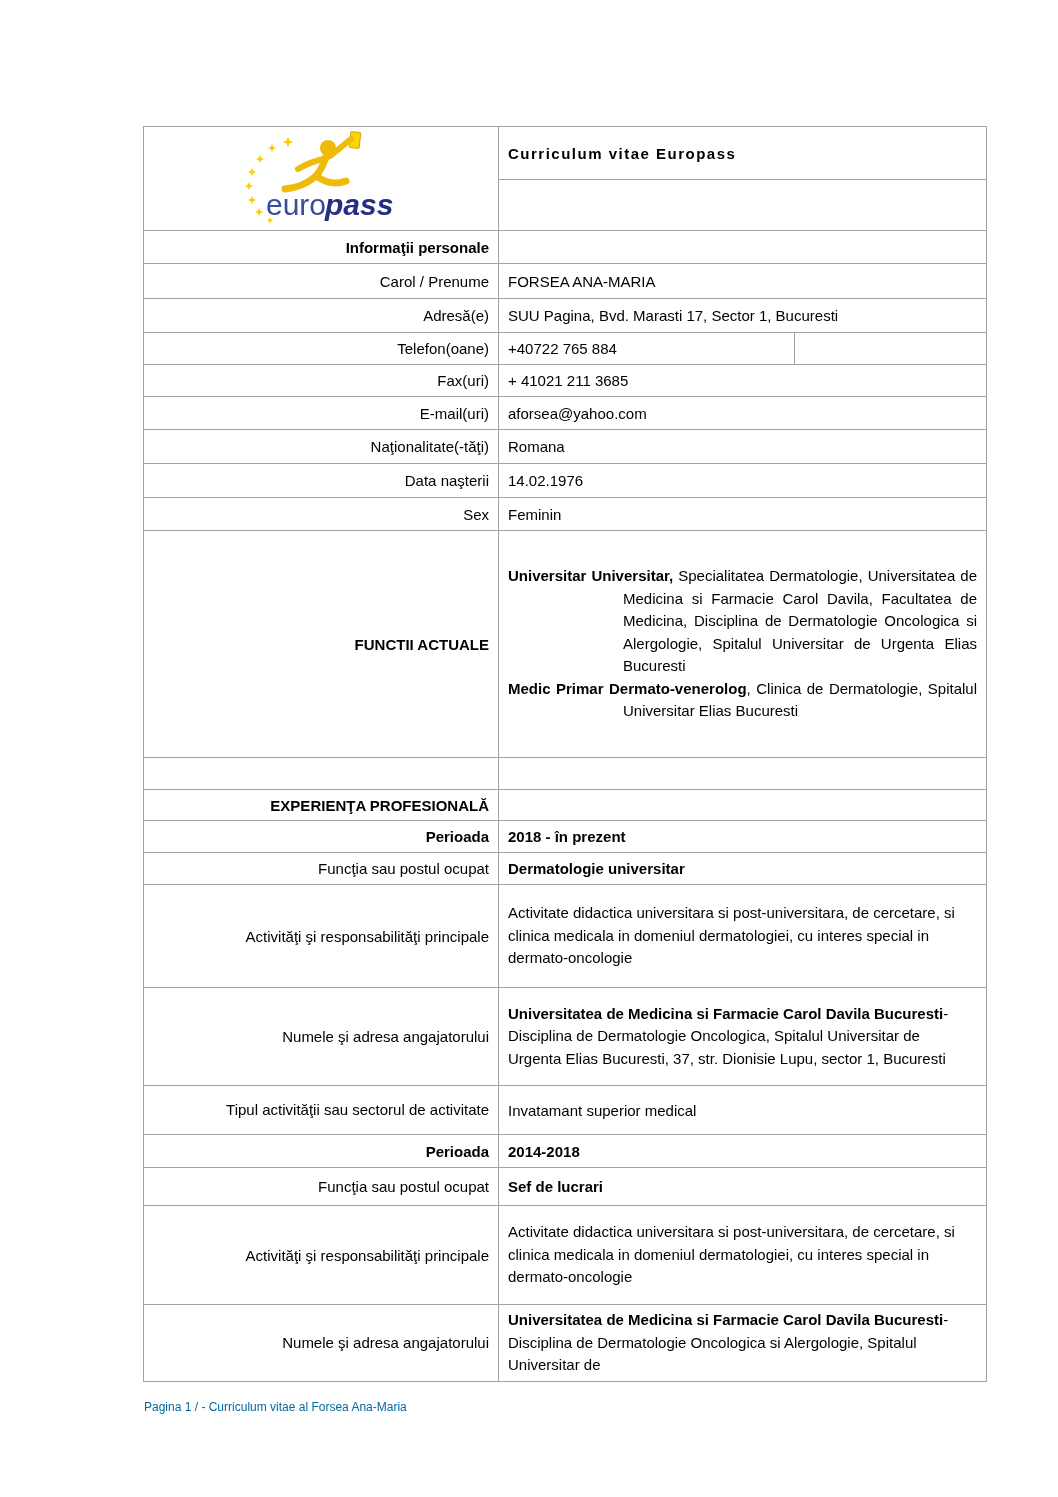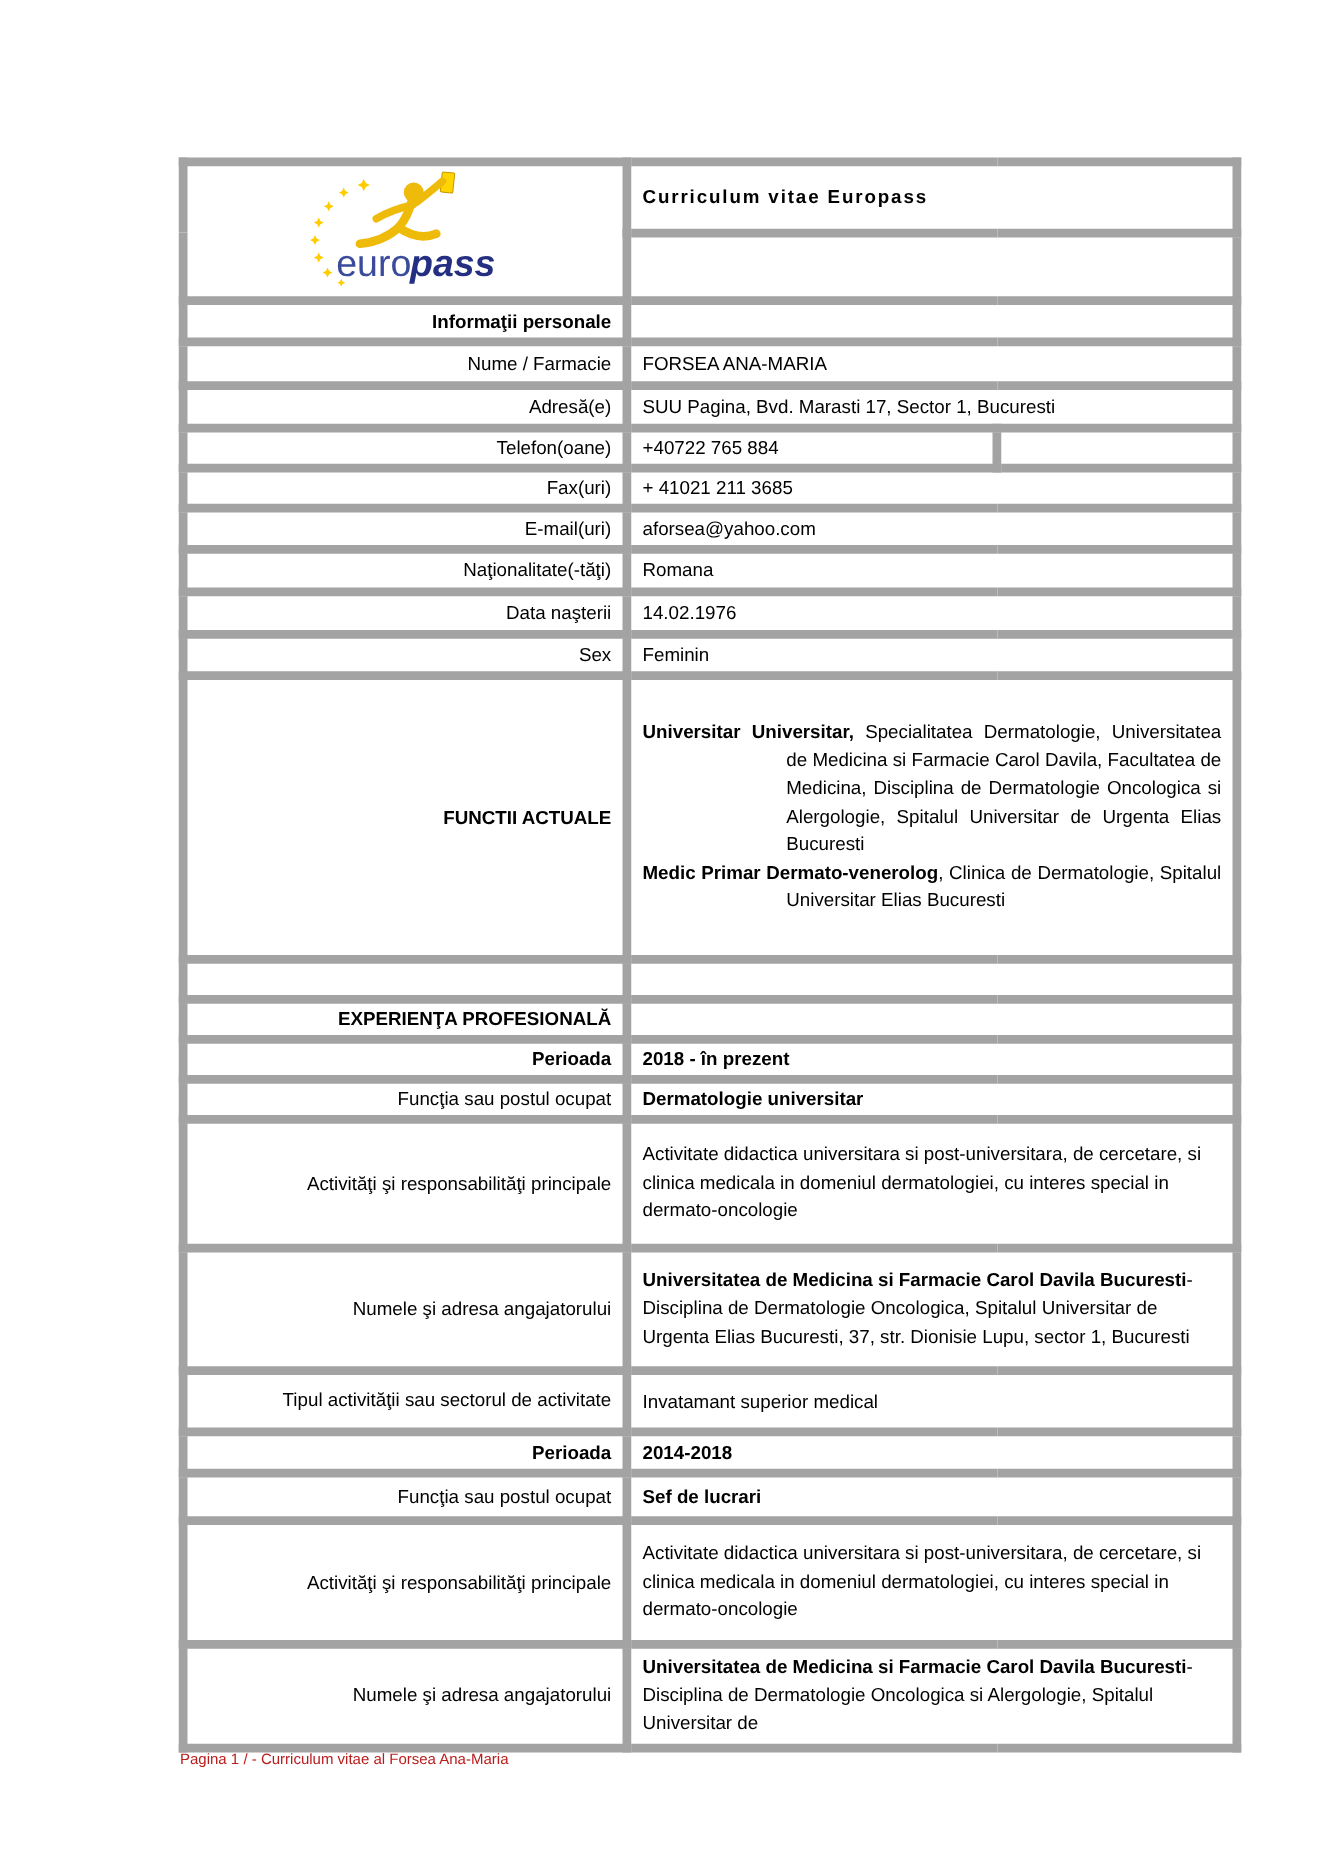--- a/index.html
+++ b/index.html
@@ -18,21 +18,21 @@
   }
   table.cv {
     position: absolute;
     left: 143px;
     top: 126px;
     width: 843px;
     border-collapse: collapse;
     table-layout: fixed;
   }
   table.cv td {
-    border: 7px solid #a3a3a3;
+    border: 1px solid #a3a3a3;
     padding: 4px 9px;
     font-size: 15px;
     vertical-align: middle;
     overflow: hidden;
   }
   td.lbl  { text-align: right; padding-right: 10px; }
   td.val  { text-align: left;  padding-left: 10px; }
   td.top  { vertical-align: top; padding-top: 6px; }
   .b      { font-weight: bold; margin-top: 29px; }
   td.title-cell {
@@ -52,21 +52,21 @@
   }
   td.functii-cell { padding-left: 16px; padding-right: 8px; }
   
   td.logo-cell { text-align: center; vertical-align: middle; padding: 0; }
   .logo-wrap { display: inline-block; width: 178px; height: 82px; text-align: right; }
   .footer {
     position: absolute;
     left: 144px;
     top: 1400px;
     font-size: 12px;
-    color: #b91c1c;
+    color: #0369a1;
   }
 </style>
 </head>
 <body>
 
 <div class="page">
 
   <table class="cv">
     <colgroup>
       <col style="width:355px">
@@ -110,21 +110,21 @@
     </tr>
     <tr style="height:42px">
       <td colspan="2"></td>
     </tr>
 
     <tr style="height:33px">
       <td class="lbl b">Informaţii personale</td>
       <td colspan="2"></td>
     </tr>
     <tr style="height:35px">
-      <td class="lbl">Nume / Farmacie</td>
+      <td class="lbl">Carol / Prenume</td>
       <td colspan="2" class="val name-val">FORSEA ANA-MARIA</td>
     </tr>
     <tr style="height:34px">
       <td class="lbl">Adresă(e)</td>
       <td colspan="2" class="val">SUU Pagina, Bvd. Marasti 17, Sector 1, Bucuresti</td>
     </tr>
     <tr style="height:32px">
       <td class="lbl">Telefon(oane)</td>
       <td class="val">+40722 765 884</td>
       <td></td>

